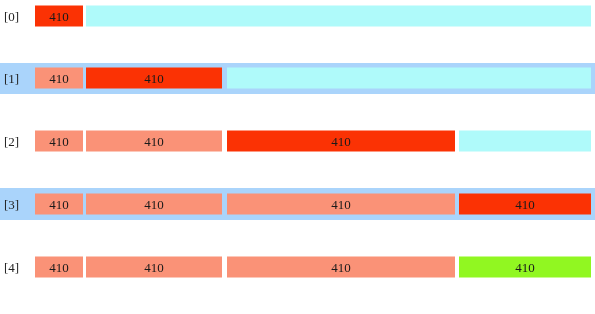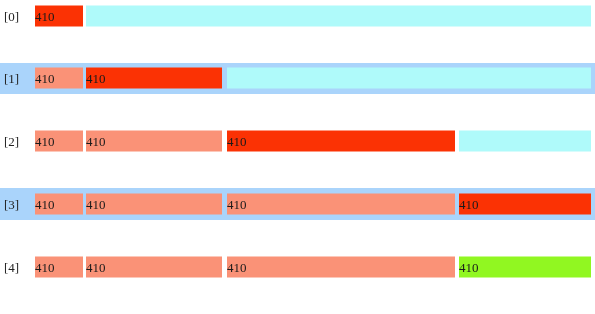--- a/index.html
+++ b/index.html
@@ -39,21 +39,21 @@
     color: #222222;
     line-height: 1;
     white-space: nowrap;
   }
   .cell {
     position: absolute;
     top: 50%;
     transform: translateY(-50%);
     height: 21px;
     line-height: 21px;
-    text-align: left;
+    text-align: center;
     font-size: 13px;
     color: #1a1a1a;
     box-sizing: border-box;
     white-space: nowrap;
     overflow: hidden;
   }
   .cell.empty {
     color: transparent;
   }
 </style>

